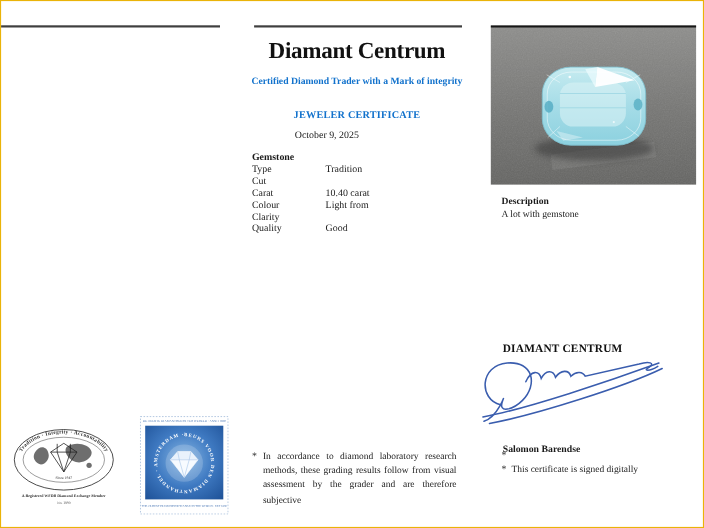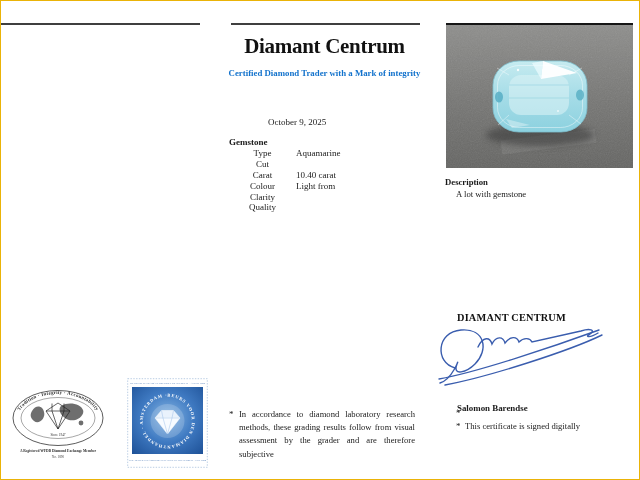--- a/index.html
+++ b/index.html
@@ -19,28 +19,28 @@
 
   .titlebox{left:227px;width:193px;text-align:center;}
   .title{top:33px;font-size:21px;font-weight:bold;letter-spacing:-0.3px;color:#111;}
   .subtitle{top:67px;font-size:8.8px;font-weight:bold;color:#1272cc;}
   .doctype{top:99px;font-size:9.3px;font-weight:bold;color:#1272cc;letter-spacing:0.2px;}
 
   .date{left:228px;top:116px;font-size:9px;margin-left:39px;}
   .gem-title{left:228px;top:136px;font-size:9px;font-weight:bold;}
   .gem-rows{left:228px;top:147px;width:190px;}
   .gem-row{display:flex;height:10.9px;font-size:9px;line-height:10.9px;}
-  .gem-label{width:67px;flex:none;text-align:center;}
+  .gem-label{width:67px;flex:none;}
   .gem-value{flex:1;}
 
   .disclaimer{left:228px;top:407px;width:186px;display:flex;font-size:8.6px;line-height:13.2px;}
   .disclaimer .star{flex:none;width:10px;font-size:9px;}
   .disclaimer .dtext{flex:1;text-align:justify;}
 
-  .desc-label{left:444px;top:176px;font-size:8.7px;font-weight:bold;}
+  .desc-label{left:455px;top:176px;font-size:8.7px;font-weight:bold;}
   .desc-text{left:455px;top:188px;font-size:8.7px;}
 
   .sig-company{left:456px;top:311px;font-size:10.3px;font-weight:bold;letter-spacing:0.2px;color:#111;}
   .signer{left:456px;top:402px;font-size:8.9px;font-weight:bold;}
 
   .notes{left:455px;top:406px;width:180px;font-size:8.6px;line-height:13.4px;}
   .note-item{display:flex;}
   .note-item .star{flex:none;width:9px;font-size:9px;}
 
   .photo{left:445px;top:22px;}
@@ -51,44 +51,46 @@
 </head>
 <body>
 
 <div class="canvas">
 
   <div class="abs rule rule1"></div>
   <div class="abs rule rule2"></div>
 
   <div class="abs titlebox title">Diamant Centrum</div>
   <div class="abs titlebox subtitle">Certified Diamond Trader with a Mark of integrity</div>
+  <div class="abs titlebox doctype">JEWELER CERTIFICATE</div>
   <div class="abs date">October 9, 2025</div>
 
   <div class="abs gem-title">Gemstone</div>
   <div class="abs gem-rows">
     <div class="gem-row">
       <span class="gem-label">Type</span>
-      <span class="gem-value">Aquamarine</span>
+      <span class="gem-value">Tradition</span>
     </div>
     <div class="gem-row">
       <span class="gem-label">Cut</span>
     </div>
     <div class="gem-row">
       <span class="gem-label">Carat</span>
       <span class="gem-value">10.40 carat</span>
     </div>
     <div class="gem-row">
       <span class="gem-label">Colour</span>
       <span class="gem-value">Light from</span>
     </div>
     <div class="gem-row">
       <span class="gem-label">Clarity</span>
     </div>
     <div class="gem-row">
       <span class="gem-label">Quality</span>
+      <span class="gem-value">Good</span>
     </div>
   </div>
 
   <div class="abs disclaimer">
     <span class="star">*</span>
     <span class="dtext">In accordance to diamond laboratory research methods, these grading results follow from visual assessment by the grader and are therefore subjective</span>
   </div>
 
   <svg class="abs photo" width="187" height="145" viewBox="0 0 187 145">
     <defs>

